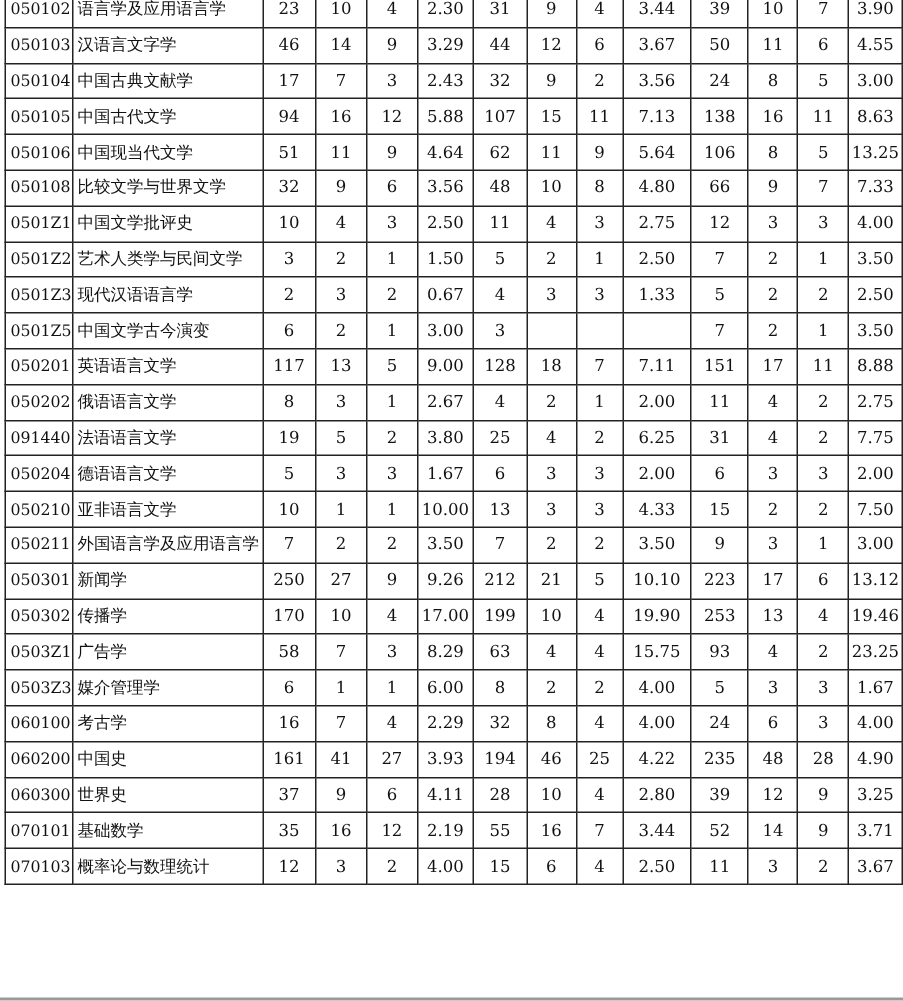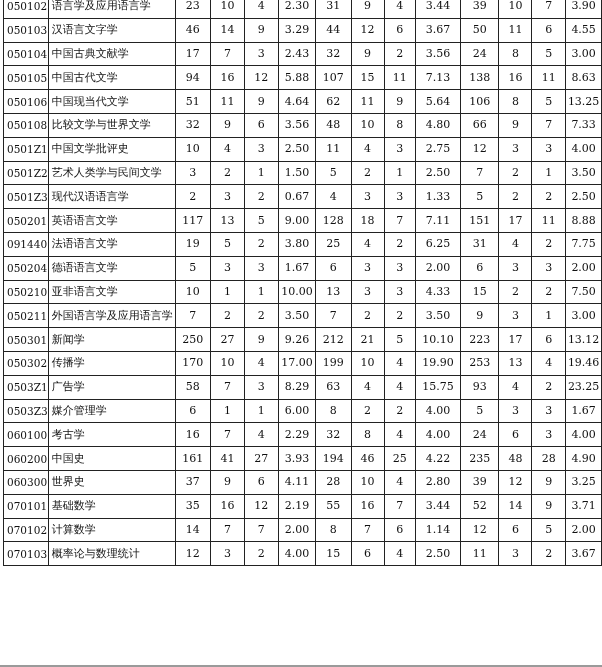--- a/index.html
+++ b/index.html
@@ -171,34 +171,66 @@
         <td class="num">4</td>
         <td class="num">3</td>
         <td class="num">3</td>
         <td class="num">1.33</td>
         <td class="num">5</td>
         <td class="num">2</td>
         <td class="num">2</td>
         <td class="num">2.50</td>
       </tr>
       <tr>
+        <td class="code">0501Z5</td>
+        <td class="name">中国文学古今演变</td>
+        <td class="num">6</td>
+        <td class="num">2</td>
+        <td class="num">1</td>
+        <td class="num">3.00</td>
+        <td class="num">3</td>
+        <td class="num"></td>
+        <td class="num"></td>
+        <td class="num"></td>
+        <td class="num">7</td>
+        <td class="num">2</td>
+        <td class="num">1</td>
+        <td class="num">3.50</td>
+      </tr>
+      <tr>
         <td class="code">050201</td>
         <td class="name">英语语言文学</td>
         <td class="num">117</td>
         <td class="num">13</td>
         <td class="num">5</td>
         <td class="num">9.00</td>
         <td class="num">128</td>
         <td class="num">18</td>
         <td class="num">7</td>
         <td class="num">7.11</td>
         <td class="num">151</td>
         <td class="num">17</td>
         <td class="num">11</td>
         <td class="num">8.88</td>
+      </tr>
+      <tr>
+        <td class="code">050202</td>
+        <td class="name">俄语语言文学</td>
+        <td class="num">8</td>
+        <td class="num">3</td>
+        <td class="num">1</td>
+        <td class="num">2.67</td>
+        <td class="num">4</td>
+        <td class="num">2</td>
+        <td class="num">1</td>
+        <td class="num">2.00</td>
+        <td class="num">11</td>
+        <td class="num">4</td>
+        <td class="num">2</td>
+        <td class="num">2.75</td>
       </tr>
       <tr>
         <td class="code">091440</td>
         <td class="name">法语语言文学</td>
         <td class="num">19</td>
         <td class="num">5</td>
         <td class="num">2</td>
         <td class="num">3.80</td>
         <td class="num">25</td>
         <td class="num">4</td>
@@ -379,36 +411,20 @@
         <td class="num">55</td>
         <td class="num">16</td>
         <td class="num">7</td>
         <td class="num">3.44</td>
         <td class="num">52</td>
         <td class="num">14</td>
         <td class="num">9</td>
         <td class="num">3.71</td>
       </tr>
       <tr>
-        <td class="code">070102</td>
-        <td class="name">计算数学</td>
-        <td class="num">14</td>
-        <td class="num">7</td>
-        <td class="num">7</td>
-        <td class="num">2.00</td>
-        <td class="num">8</td>
-        <td class="num">7</td>
-        <td class="num">6</td>
-        <td class="num">1.14</td>
-        <td class="num">12</td>
-        <td class="num">6</td>
-        <td class="num">5</td>
-        <td class="num">2.00</td>
-      </tr>
-      <tr>
         <td class="code">070103</td>
         <td class="name">概率论与数理统计</td>
         <td class="num">12</td>
         <td class="num">3</td>
         <td class="num">2</td>
         <td class="num">4.00</td>
         <td class="num">15</td>
         <td class="num">6</td>
         <td class="num">4</td>
         <td class="num">2.50</td>

